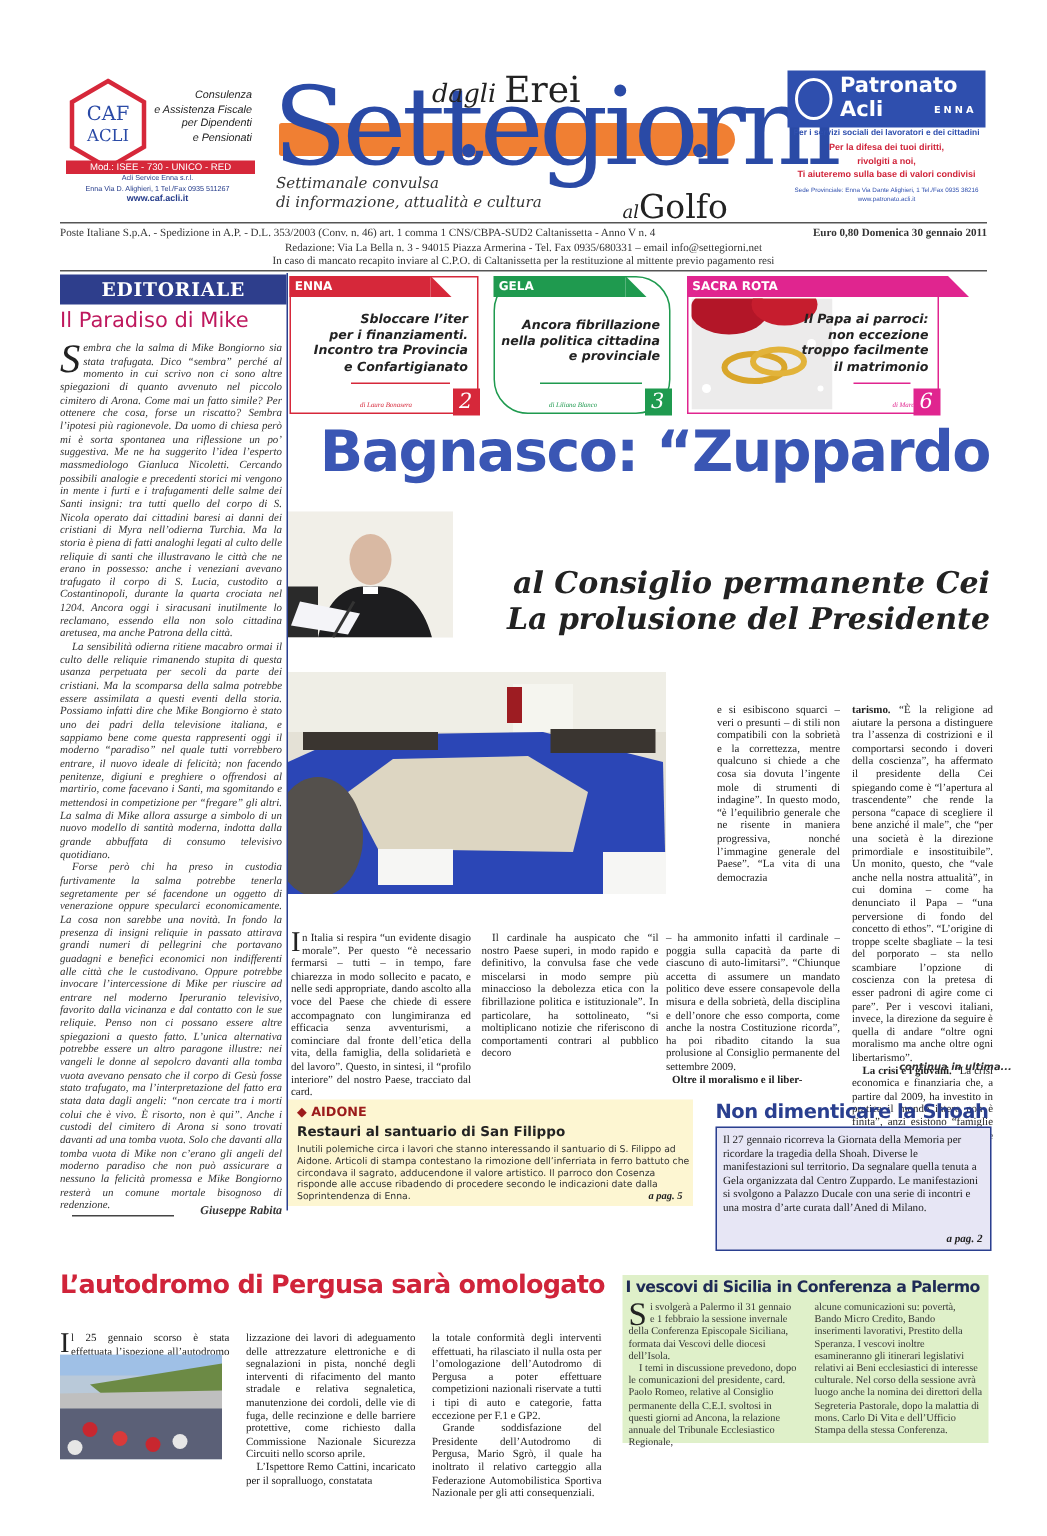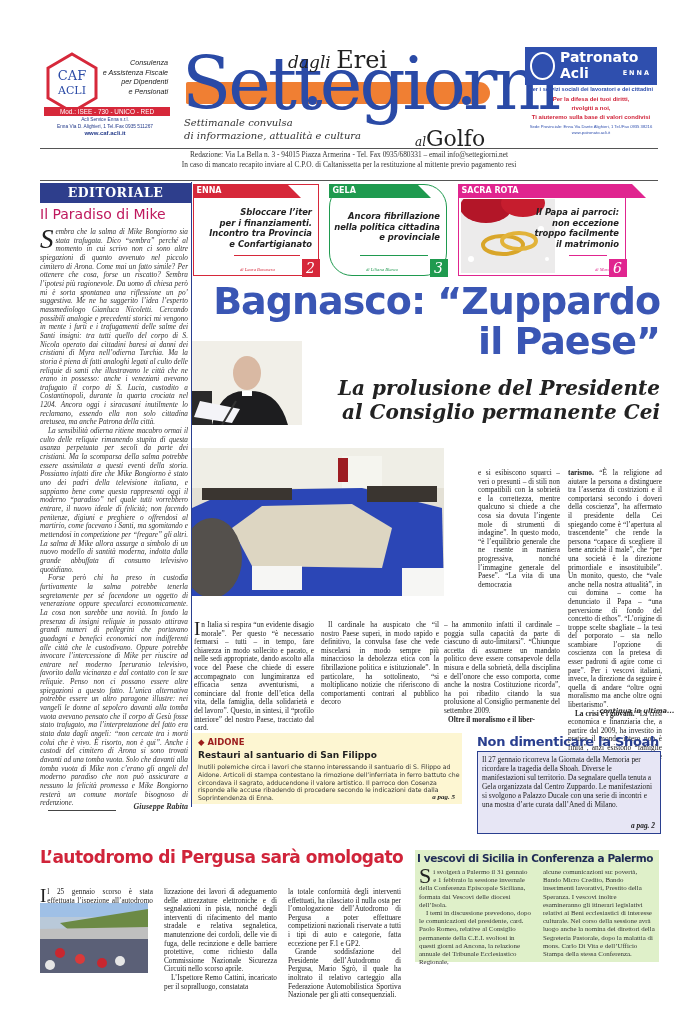--- a/index.html
+++ b/index.html
@@ -146,20 +146,24 @@
   <div>rivolgiti a noi,</div>
   <div>Ti aiuteremo sulla base di valori condivisi</div>
 </div>
 <div class="abs patr-addr">
   <div>Sede Provinciale: Enna Via Dante Alighieri, 1 Tel./Fax 0935 38216</div>
   <div>www.patronato.acli.it</div>
 </div>
 
 <div class="abs rule" style="top:148px;"></div>
 <div class="abs postal">
+  <div class="l1">
+    <span>Poste Italiane S.p.A. - Spedizione in A.P. - D.L. 353/2003 (Conv. n. 46) art. 1 comma 1 CNS/CBPA-SUD2 Caltanissetta - Anno V n. 4</span>
+    <b>Euro 0,80 Domenica 30 gennaio 2011</b>
+  </div>
   <div>Redazione: Via La Bella n. 3 - 94015 Piazza Armerina - Tel. Fax 0935/680331 – email info@settegiorni.net</div>
   <div>In caso di mancato recapito inviare al C.P.O. di Caltanissetta per la restituzione al mittente previo pagamento resi</div>
 </div>
 <div class="abs rule" style="top:180px;"></div>
 
 <div class="abs edit-head">EDITORIALE</div>
 <div class="abs edit-vline"></div>
 <div class="abs edit-title">Il Paradiso di Mike</div>
 <div class="abs edit-body">
   <p class="first"><span class="dropcap">S</span><span>embra che la salma di Mike Bongiorno sia stata trafugata. Dico “sembra” perché al momento in cui scrivo non ci sono altre spiegazioni di quanto avvenuto nel piccolo cimitero di Arona. Come mai un fatto simile? Per ottenere che cosa, forse un riscatto? Sembra l’ipotesi più ragionevole. Da uomo di chiesa però mi è sorta spontanea una riflessione un po’ suggestiva. Me ne ha suggerito l’idea l’esperto massmediologo Gianluca Nicoletti. Cercando possibili analogie e precedenti storici mi vengono in mente i furti e i trafugamenti delle salme dei Santi insigni: tra tutti quello del corpo di S. Nicola operato dai cittadini baresi ai danni dei cristiani di Myra nell’odierna Turchia. Ma la storia è piena di fatti analoghi legati al culto delle reliquie di santi che illustravano le città che ne erano in possesso: anche i veneziani avevano trafugato il corpo di S. Lucia, custodito a Costantinopoli, durante la quarta crociata nel 1204. Ancora oggi i siracusani inutilmente lo reclamano, essendo ella non solo cittadina aretusea, ma anche Patrona della città.</span></p>
@@ -210,35 +214,34 @@
     <div>troppo facilmente</div>
     <div>il matrimonio</div>
   </div>
   <div class="byline-rule" style="left:110px; right:18px; background:#e0258f;"></div>
   <div class="by" style="left:136px; color:#e0258f;">di Marco Dolà</div>
   <div class="num" style="background:#e0258f;">6</div>
 </div>
 
 <div class="abs big-title">
   <div>Bagnasco: “Zuppardo</div>
-  <div>il Paese”</div>
 </div>
 <svg class="abs photo-cardinal" viewBox="0 0 110 84">
   <rect width="110" height="84" fill="#e8e6df"></rect>
   <rect x="0" y="0" width="110" height="84" fill="#f1efe8"></rect>
   <ellipse cx="55" cy="32" rx="14" ry="17" fill="#d9b9a3"></ellipse>
   <path d="M20 84 Q28 48 55 50 Q86 48 96 84 Z" fill="#1d1d1f"></path>
   <rect x="50" y="50" width="10" height="5" fill="#fff"></rect>
   <rect x="0" y="50" width="20" height="34" fill="#2a2a2a"></rect>
   <polygon points="8,60 48,68 40,82 2,76" fill="#f4f4f8"></polygon>
   <line x1="30" y1="84" x2="44" y2="60" stroke="#333" stroke-width="2"></line>
 </svg>
 <div class="abs big-sub">
+  <div>al Consiglio permanente Cei</div>
   <div>La prolusione del Presidente</div>
-  <div>al Consiglio permanente Cei</div>
 </div>
 <svg class="abs photo-meeting" viewBox="0 0 252 148">
   <rect width="252" height="148" fill="#e4e1d6"></rect>
   <rect x="0" y="0" width="252" height="40" fill="#efeee6"></rect>
   <rect x="150" y="8" width="40" height="32" fill="#f5f5ef"></rect>
   <rect x="146" y="10" width="10" height="24" fill="#9d1c22"></rect>
   <polygon points="40,42 170,40 250,60 252,148 0,148 0,60" fill="#2b46b6"></polygon>
   <polygon points="70,58 160,56 200,80 190,120 60,118 40,80" fill="#ddd6c2"></polygon>
   <rect x="10" y="40" width="90" height="12" fill="#3a3530"></rect>
   <rect x="175" y="38" width="70" height="16" fill="#3a3530"></rect>

